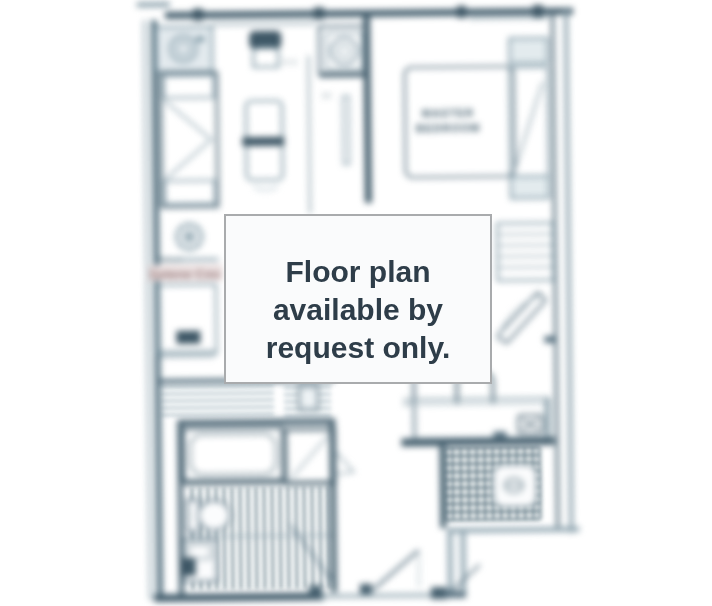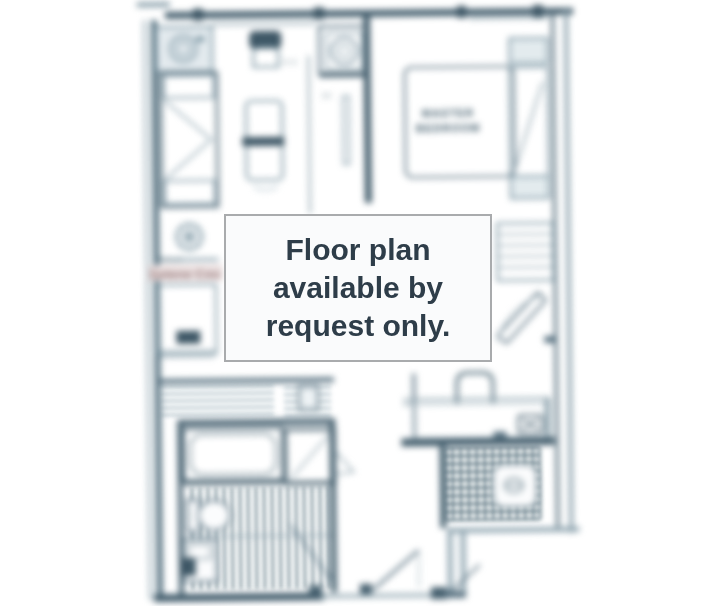--- a/index.html
+++ b/index.html
@@ -1,20 +1,20 @@
 <!DOCTYPE html>
 <html><head>
 <meta charset="utf-8">
 <style>
   html,body{margin:0;padding:0;background:#ffffff;width:712px;height:606px;overflow:hidden;}
   #stage{position:relative;width:712px;height:606px;background:#ffffff;font-family:"Liberation Sans",sans-serif;}
   #plan{position:absolute;left:0;top:0;filter:blur(3.2px);transform:rotate(-0.6deg);transform-origin:356px 303px;}
   #tex{position:absolute;left:0;top:0;filter:blur(2.1px);transform:rotate(-0.6deg);transform-origin:356px 303px;}
   #msgbox{position:absolute;left:224px;top:214px;width:264px;height:144px;
-    background:#fafbfc;border:2px solid #a9abad;padding-top:0;box-sizing:content-box;
+    background:#fafbfc;border:2px solid #a9abad;padding-top:22px;box-sizing:content-box;
     display:flex;align-items:center;justify-content:center;text-align:center;
     color:#2e3d49;font-weight:bold;font-size:30px;line-height:38px;
     font-family:"Liberation Sans",sans-serif;filter:blur(0.4px);}
 </style>
 </head>
 <body>
 <div id="stage">
 
 <svg id="tex" width="712" height="606" viewBox="0 0 712 606">
 

